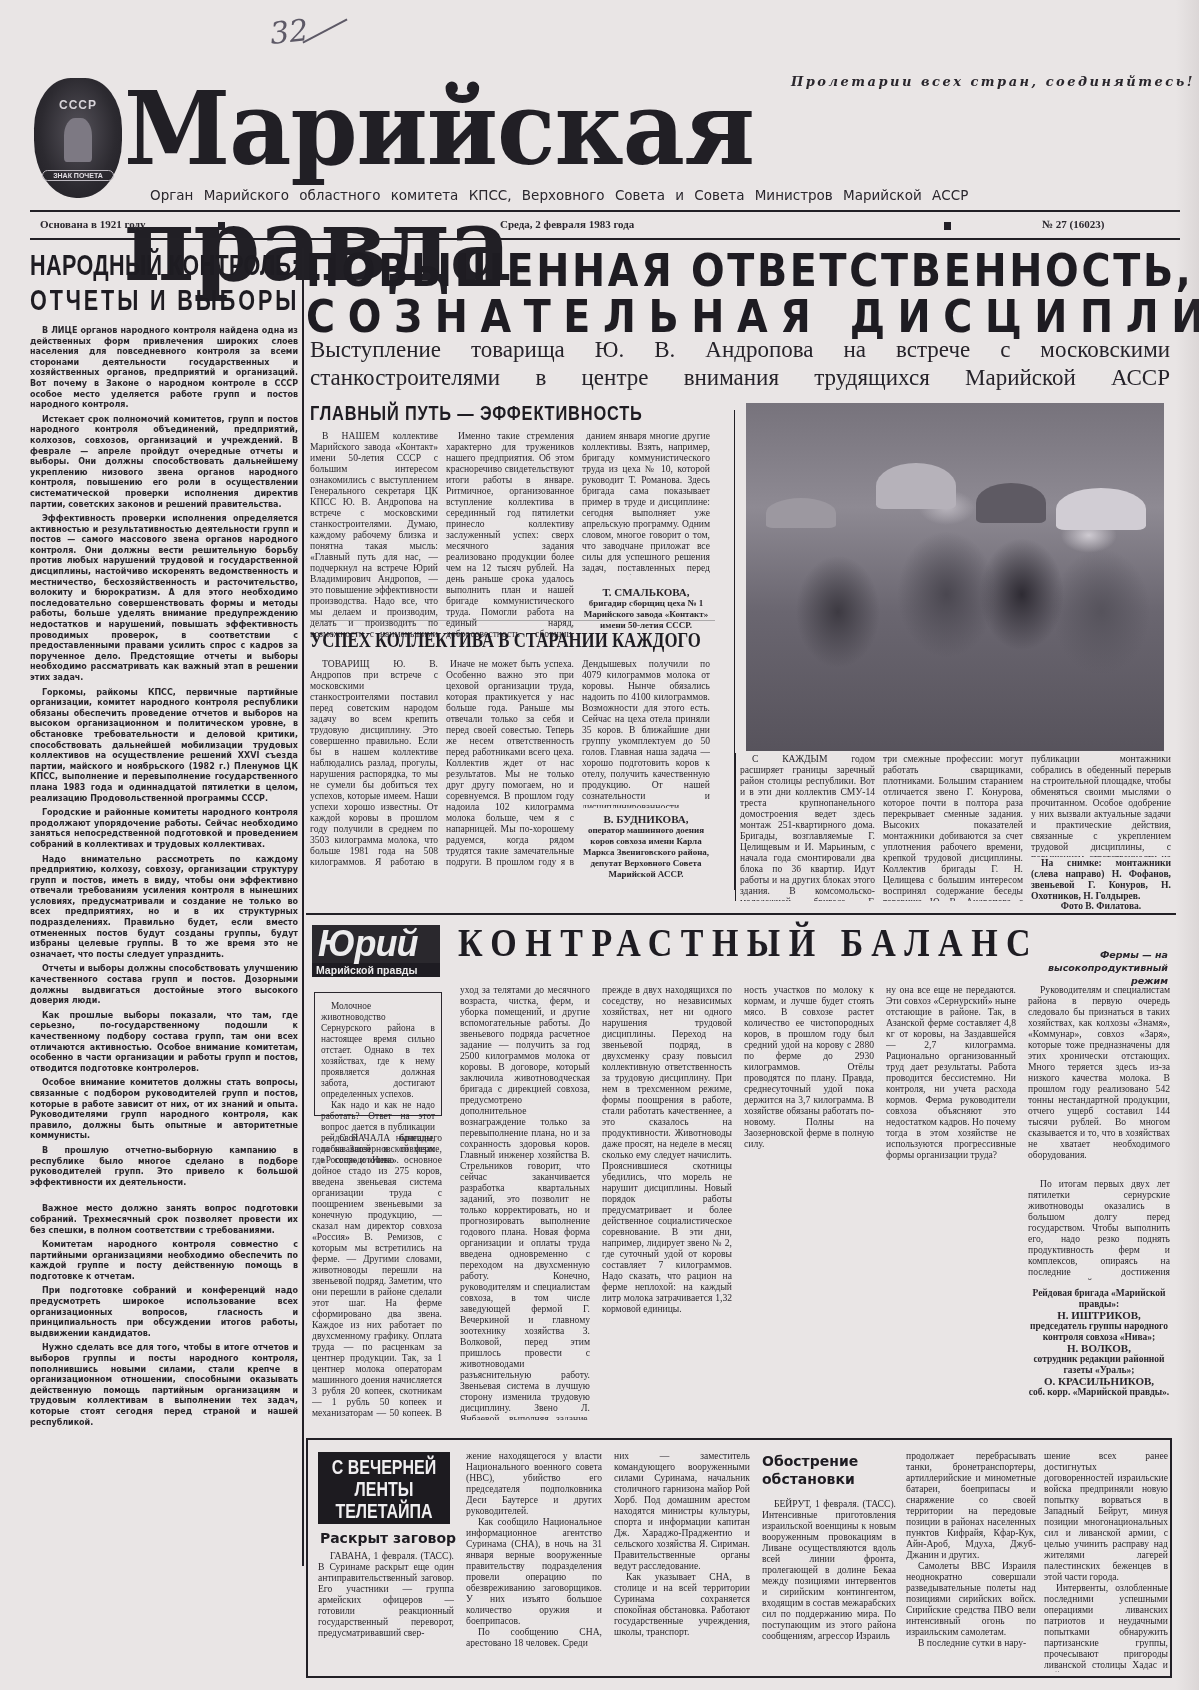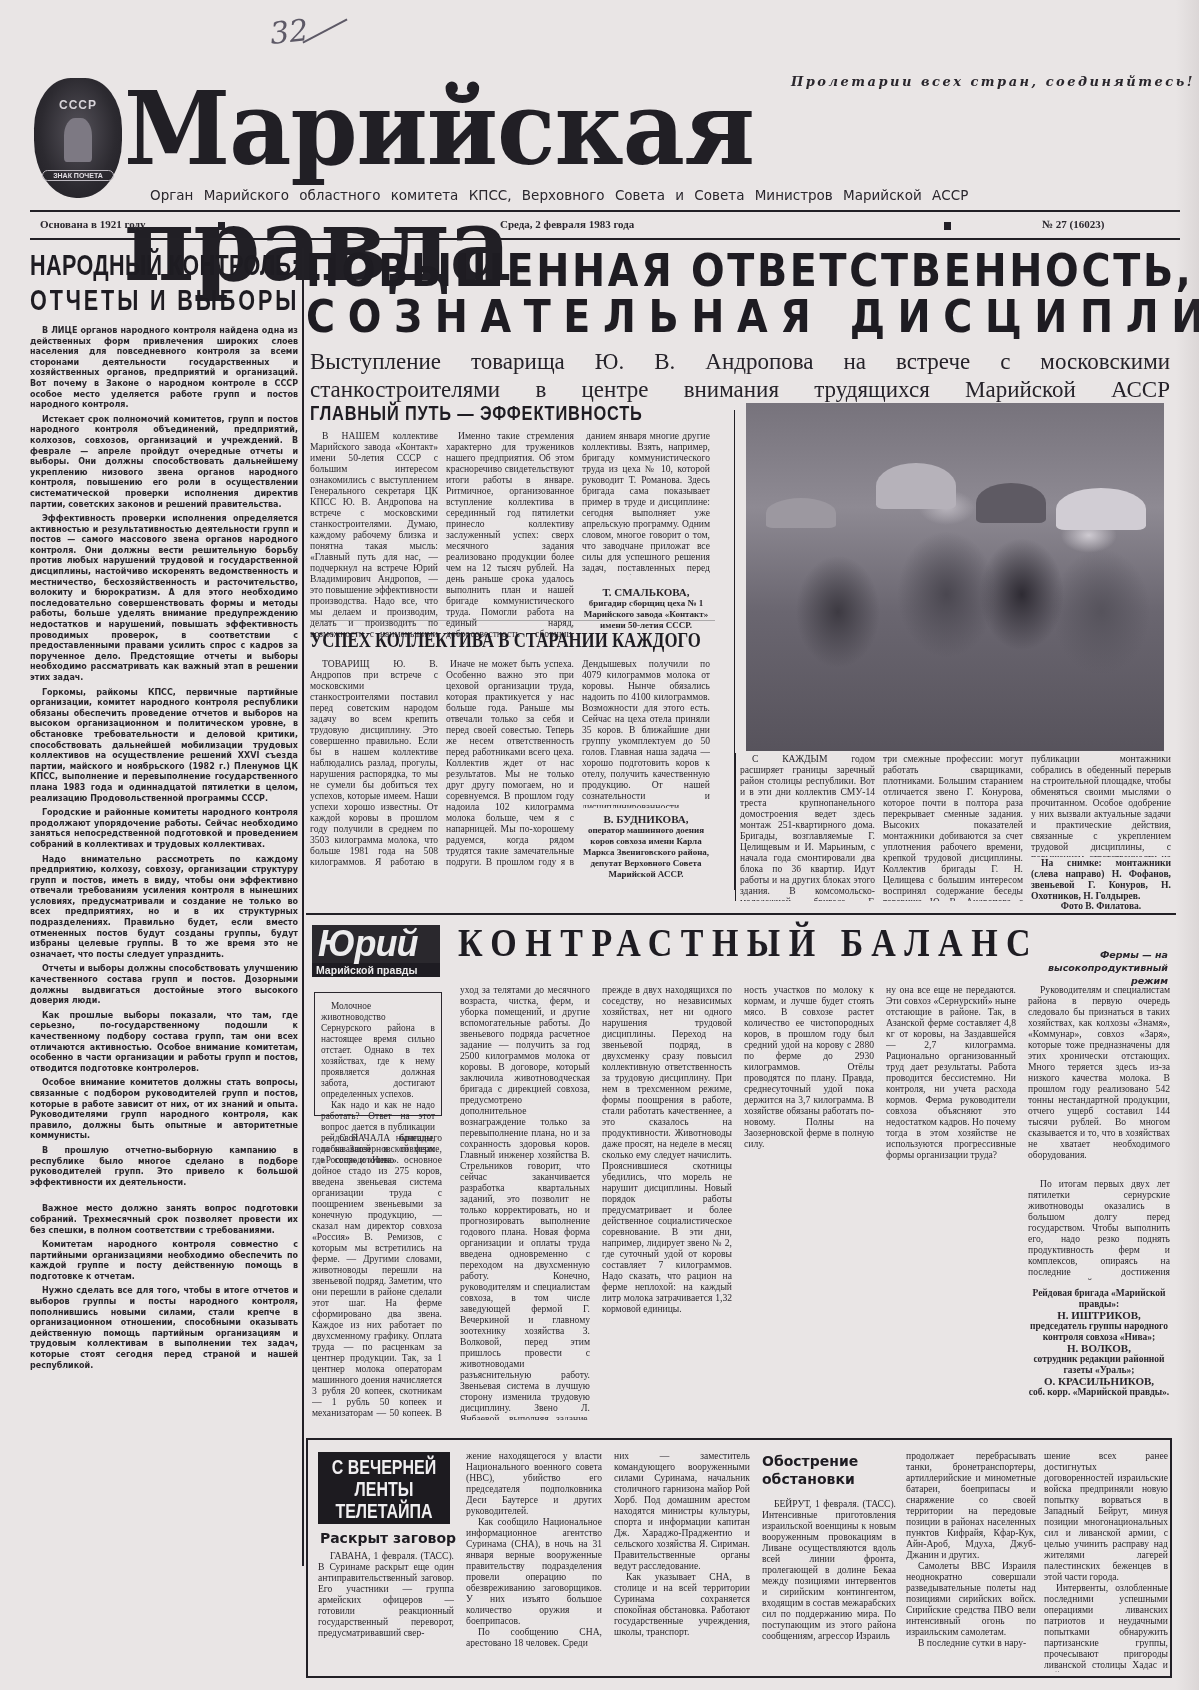--- a/index.html
+++ b/index.html
@@ -69,29 +69,30 @@
       <p style="margin-top:4px;">Эффективность проверки исполнения определяется активностью и результативностью деятельности групп и постов — самого массового звена органов народного контроля. Они должны вести решительную борьбу против любых нарушений трудовой и государственной дисциплины, настойчиво искоренять ведомственность и местничество, бесхозяйственность и расточительство, волокиту и бюрократизм. А для этого необходимо последовательно совершенствовать формы и методы работы, больше уделять внимание предупреждению недостатков и нарушений, повышать эффективность проводимых проверок, в соответствии с предоставленными правами усилить спрос с кадров за порученное дело. Предстоящие отчеты и выборы необходимо рассматривать как важный этап в решении этих задач.</p>
       <p style="margin-top:4px;">Горкомы, райкомы КПСС, первичные партийные организации, комитет народного контроля республики обязаны обеспечить проведение отчетов и выборов на высоком организационном и политическом уровне, в обстановке требовательности и деловой критики, способствовать дальнейшей мобилизации трудовых коллективов на осуществление решений XXVI съезда партии, майского и ноябрьского (1982 г.) Пленумов ЦК КПСС, выполнение и перевыполнение государственного плана 1983 года и одиннадцатой пятилетки в целом, реализацию Продовольственной программы СССР.</p>
       <p style="margin-top:4px;">Городские и районные комитеты народного контроля продолжают упорядочение работы. Сейчас необходимо заняться непосредственной подготовкой и проведением собраний в коллективах и трудовых коллективах.</p>
       <p style="margin-top:4px;">Надо внимательно рассмотреть по каждому предприятию, колхозу, совхозу, организации структуру групп и постов, иметь в виду, чтобы они эффективно отвечали требованиям усиления контроля в нынешних условиях, предусматривали и создание не только во всех предприятиях, но и в их структурных подразделениях. Правильно будет, если вместо отмененных постов будут созданы группы, будут избраны целевые группы. В то же время это не означает, что посты следует упразднить.</p>
       <p style="margin-top:4px;">Отчеты и выборы должны способствовать улучшению качественного состава групп и постов. Дозорными должны выдвигаться достойные этого высокого доверия люди.</p>
       <p style="margin-top:4px;">Как прошлые выборы показали, что там, где серьезно, по-государственному подошли к качественному подбору состава групп, там они всех отличаются активностью. Особое внимание комитетам, особенно в части организации и работы групп и постов, отводится подготовке контролеров.</p>
       <p style="margin-top:4px;">Особое внимание комитетов должны стать вопросы, связанные с подбором руководителей групп и постов, которые в работе зависит от них, от их знаний и опыта. Руководителями групп народного контроля, как правило, должны быть опытные и авторитетные коммунисты.</p>
       <p style="margin-top:4px;">В прошлую отчетно-выборную кампанию в республике было многое сделано в подборе руководителей групп. Это привело к большой эффективности их деятельности.</p>
       <p style="margin-top:16px;">Важное место должно занять вопрос подготовки собраний. Трехмесячный срок позволяет провести их без спешки, в полном соответствии с требованиями.</p>
       <p style="margin-top:4px;">Комитетам народного контроля совместно с партийными организациями необходимо обеспечить по каждой группе и посту действенную помощь в подготовке к отчетам.</p>
+      <p style="margin-top:4px;">При подготовке собраний и конференций надо предусмотреть широкое использование всех организационных вопросов, гласность и принципиальность при обсуждении итогов работы, выдвижении кандидатов.</p>
       <p style="margin-top:4px;">Нужно сделать все для того, чтобы в итоге отчетов и выборов группы и посты народного контроля, пополнившись новыми силами, стали крепче в организационном отношении, способными оказывать действенную помощь партийным организациям и трудовым коллективам в выполнении тех задач, которые стоят сегодня перед страной и нашей республикой.</p>
     </div>
   </div>
 
   <div class="rule" style="left:302px; top:248px; width:2px; height:1318px;"></div>
 
   <div class="abs" style="left:306px; top:246px; width:890px; font-family:'DejaVu Sans',sans-serif; font-weight:bold; font-size:44px; line-height:50px; letter-spacing:3px; color:#1e1c22; white-space:nowrap; transform:scaleX(0.9); transform-origin:left;">ПОВЫШЕННАЯ ОТВЕТСТВЕННОСТЬ,</div>
   <div class="abs" style="left:306px; top:292px; width:890px; font-family:'DejaVu Sans',sans-serif; font-weight:bold; font-size:44px; line-height:50px; letter-spacing:14px; color:#1e1c22; white-space:nowrap; transform:scaleX(0.9); transform-origin:left;">СОЗНАТЕЛЬНАЯ ДИСЦИПЛИНА</div>
-  <div class="abs" style="left:310px; top:348px; width:860px; font-family:'Liberation Serif',serif; font-size:23px; line-height:28px; color:#26232a; text-align:justify; text-align-last:justify;">Выступление товарища Ю. В. Андропова на встрече с московскими станкостроителями в центре внимания трудящихся Марийской АССР</div>
+  <div class="abs" style="left:310px; top:336px; width:860px; font-family:'Liberation Serif',serif; font-size:23px; line-height:28px; color:#26232a; text-align:justify; text-align-last:justify;">Выступление товарища Ю. В. Андропова на встрече с московскими станкостроителями в центре внимания трудящихся Марийской АССР</div>
 
   <div class="abs" style="left:310px; top:402px; width:405px;">
     <div style="font-family:'Liberation Sans',sans-serif; font-weight:bold; font-size:20px; line-height:22px; color:#1e1c22; transform:scaleX(0.82); transform-origin:left; white-space:nowrap; letter-spacing:1px;">ГЛАВНЫЙ ПУТЬ — ЭФФЕКТИВНОСТЬ</div>
     <div style="display:flex; gap:8px; margin-top:6px;">
       <div class="txt" style="width:128px; text-indent:12px; height:210px; overflow:hidden;">В НАШЕМ коллективе Марийского завода «Контакт» имени 50-летия СССР с большим интересом ознакомились с выступлением Генерального секретаря ЦК КПСС Ю. В. Андропова на встрече с московскими станкостроителями. Думаю, каждому рабочему близка и понятна такая мысль: «Главный путь для нас, — подчеркнул на встрече Юрий Владимирович Андропов, — это повышение эффективности производства. Надо все, что мы делаем и производим, делать и производить по возможности с наименьшими издержками, с высоким качеством, быстро, добротно».</div>
       <div class="txt" style="width:128px; text-indent:12px; height:210px; overflow:hidden;">Именно такие стремления характерно для тружеников нашего предприятия. Об этом красноречиво свидетельствуют итоги работы в январе. Ритмичное, организованное вступление коллектива в серединный год пятилетки принесло коллективу заслуженный успех: сверх месячного задания реализовано продукции более чем на 12 тысяч рублей. На день раньше срока удалось выполнить план и нашей бригаде коммунистического труда. Помогли работа на единый наряд, добросовестность сборщиц, сдающих всю продукцию с первого предъявления, отсутствие каких-либо нарушений. Досрочно справились с за-</div>
       <div style="width:128px;">
         <div class="txt" style="text-indent:4px; height:145px; overflow:hidden;">данием января многие другие коллективы. Взять, например, бригаду коммунистического труда из цеха № 10, которой руководит Т. Романова. Здесь бригада сама показывает пример в труде и дисциплине: сегодня выполняет уже апрельскую программу. Одним словом, многое говорит о том, что заводчане приложат все силы для успешного решения задач, поставленных перед ними ноябрьским (1982 г.) Пленумом ЦК КПСС.</div>
         <div class="sig" style="margin-top:12px;">
           <div class="name">Т. СМАЛЬКОВА,</div>

